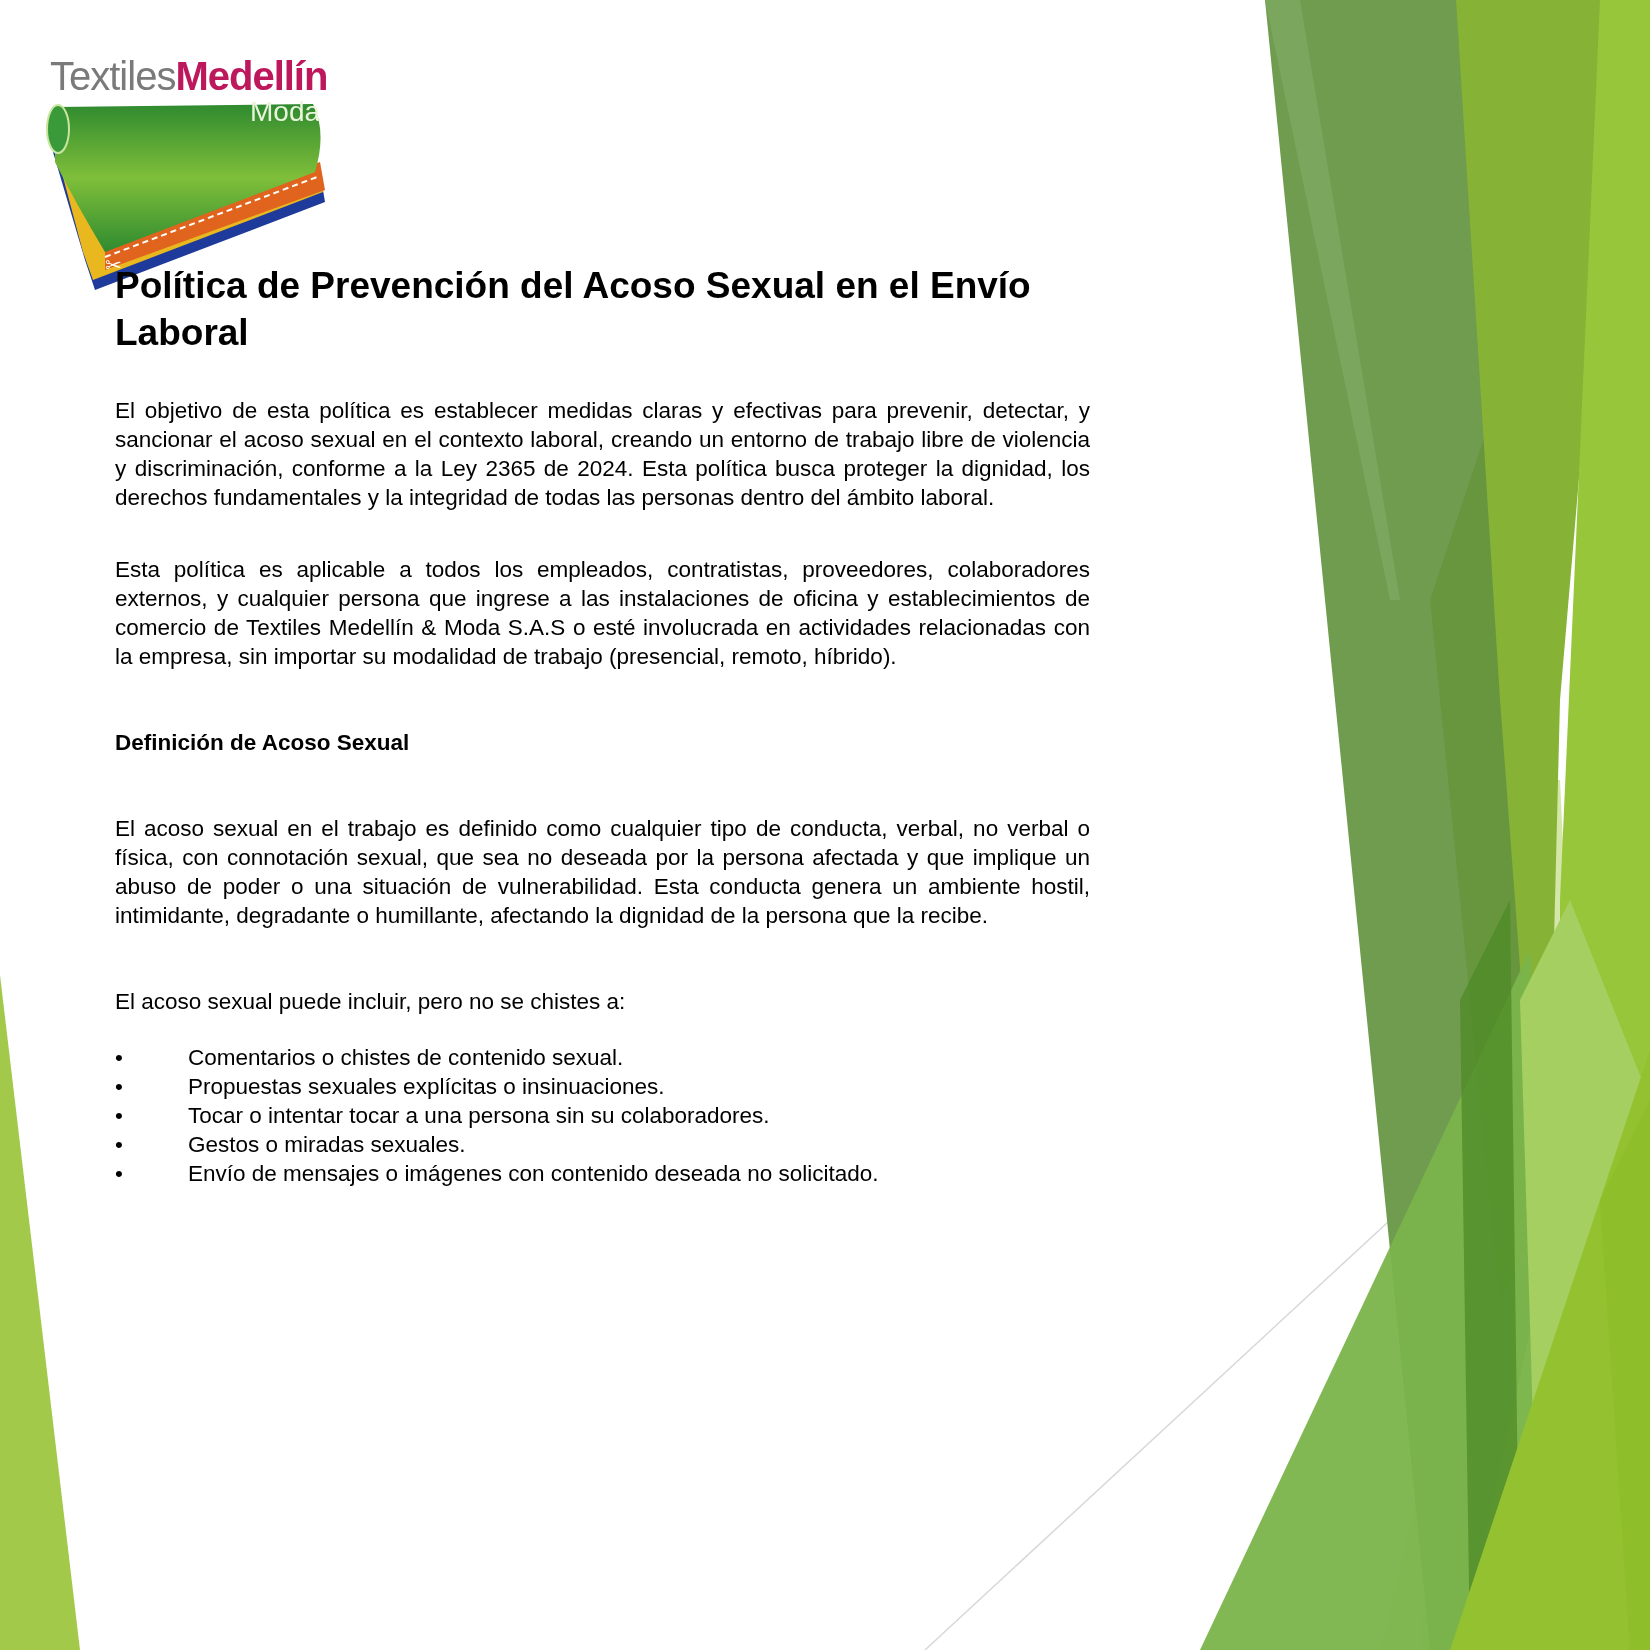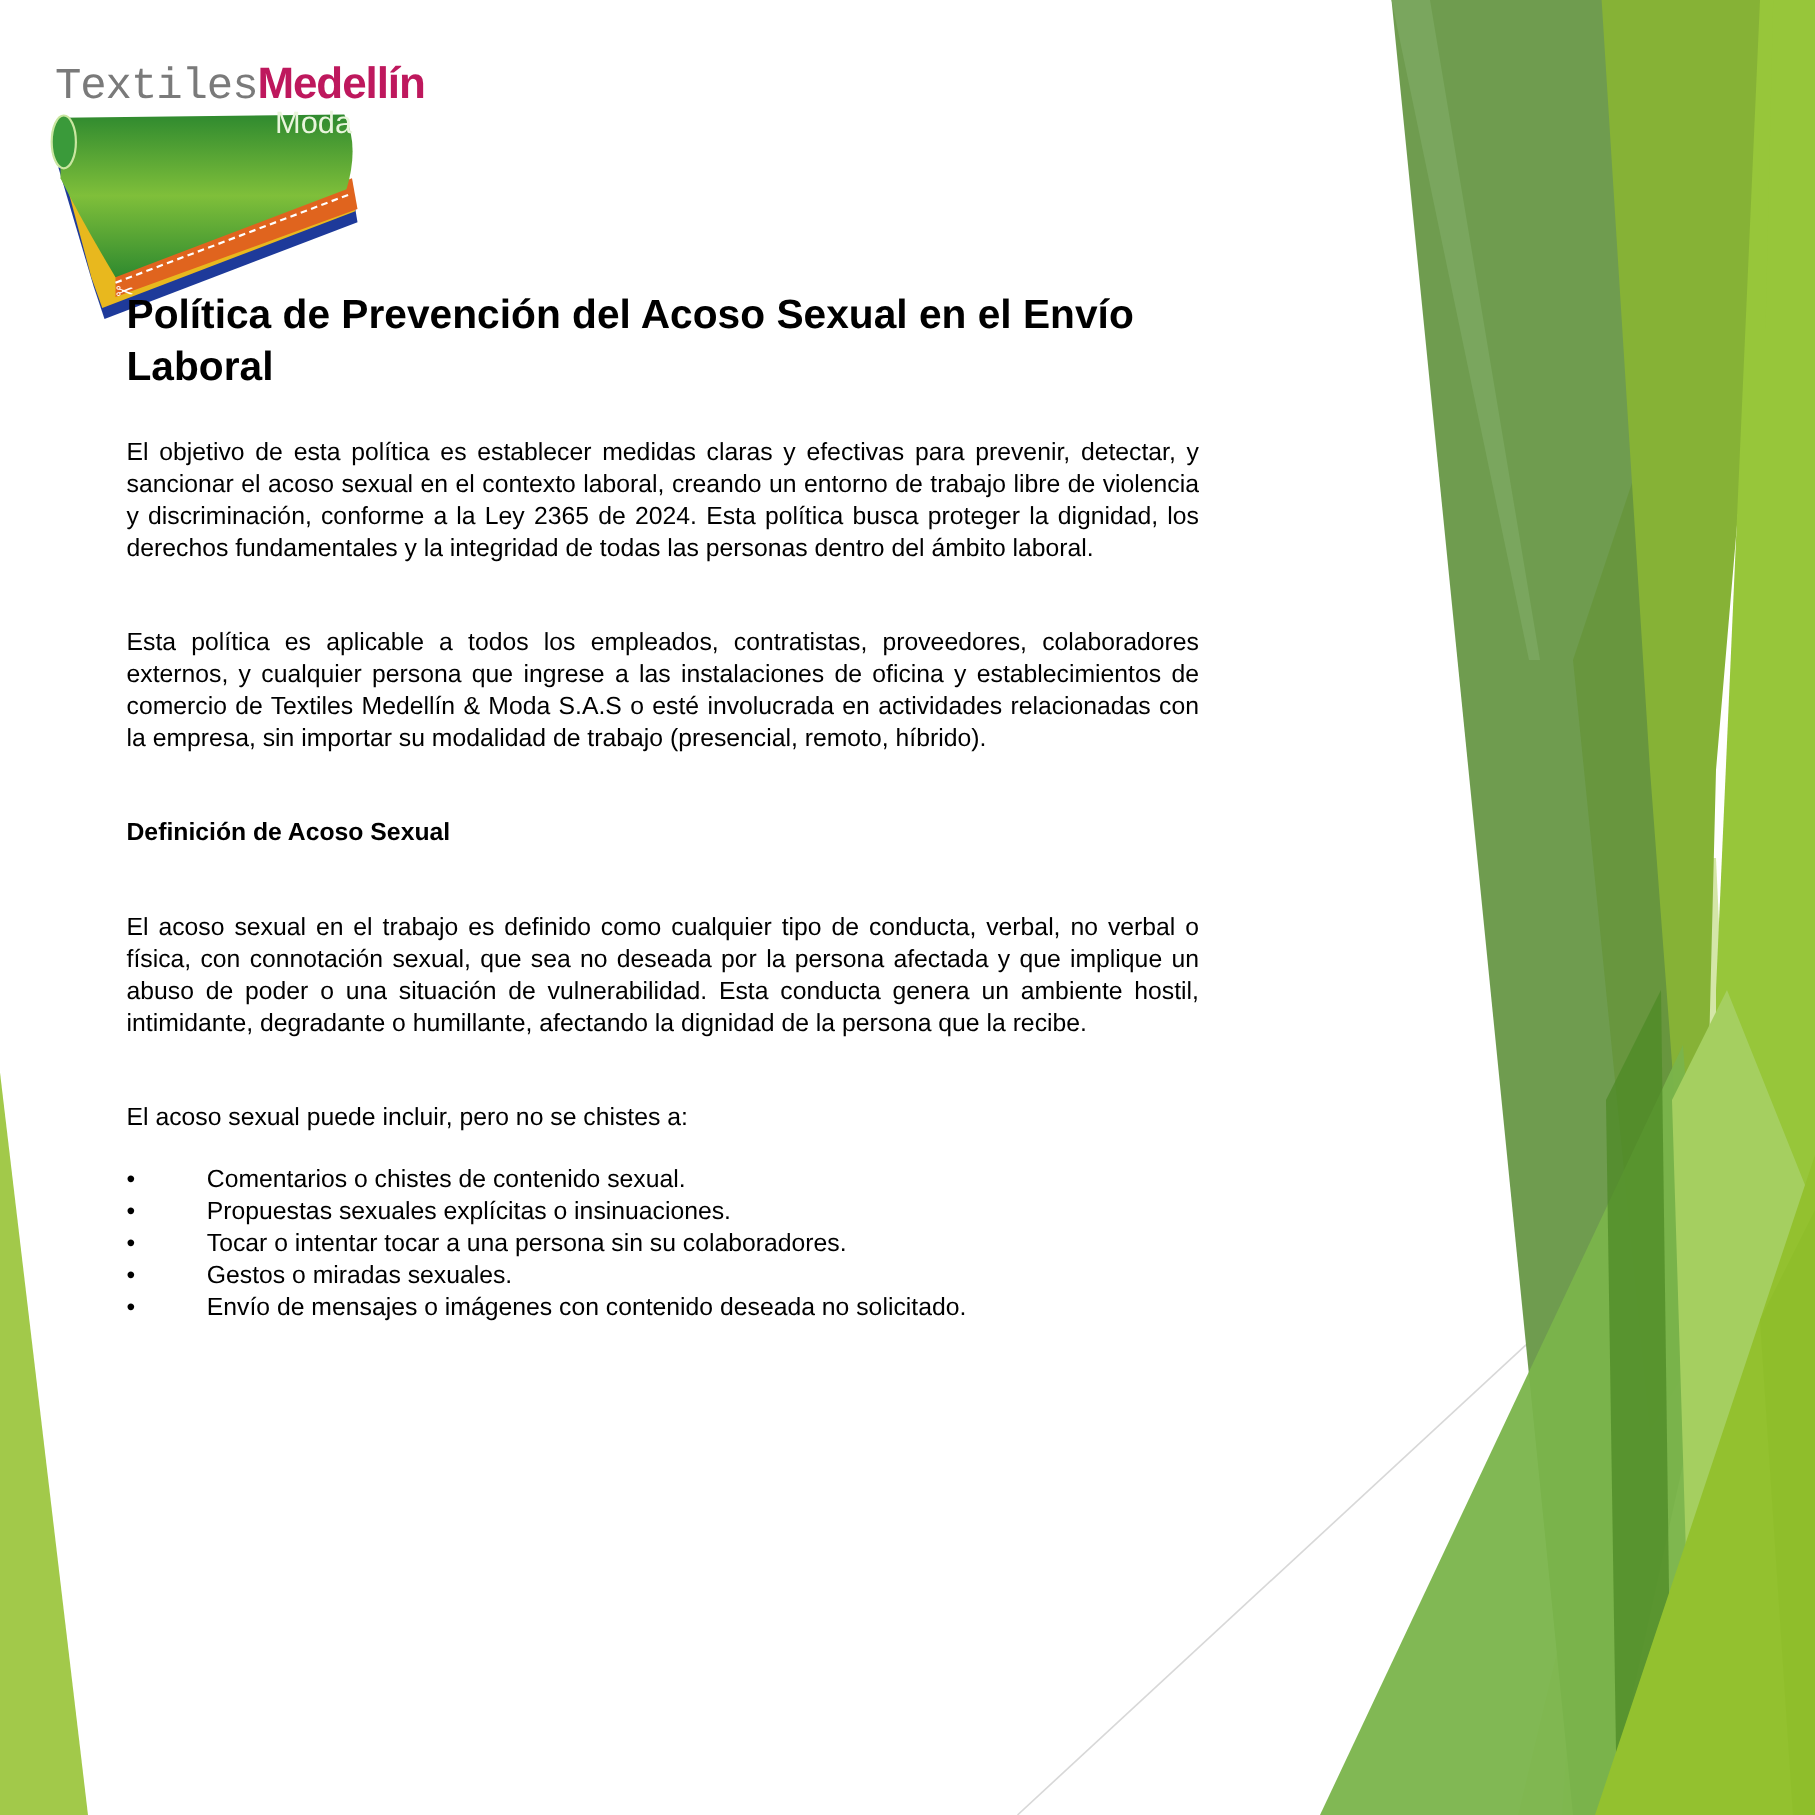--- a/index.html
+++ b/index.html
@@ -5,30 +5,30 @@
     html, body { margin: 0; padding: 0; }
     body {
       width: 1650px; height: 1650px; position: relative; overflow: hidden;
       background: #ffffff;
       font-family: "Liberation Sans", "DejaVu Sans", sans-serif;
       color: #000;
     }
     .deco { position: absolute; left: 0; top: 0; width: 1650px; height: 1650px; z-index: 0; }
     .logo { position: absolute; left: 45px; top: 52px; width: 295px; height: 210px; z-index: 2; }
     .logo-text { position: absolute; left: 5px; top: 4px; font-size: 40px; white-space: nowrap; letter-spacing: -1px; line-height: 1; }
-    .logo-text .light { color: #7a7a7a; font-weight: 400; font-family: Liberation Mono, monospace; }
+    .logo-text .light { color: #7a7a7a; font-weight: 400; }
     .logo-text .bold { color: #be185d; font-weight: 700; }
     .logo-svg { position: absolute; left: 0; top: 40px; width: 295px; height: 210px; }
     .logo-moda { position: absolute; left: 205px; top: 44px; font-size: 28px; color: #e9f5dc; font-weight: 400; letter-spacing: 0; }
 
     .content { position: absolute; left: 115px; top: 262px; width: 975px; z-index: 2; }
     h1 { margin: 0; font-size: 37px; line-height: 47px; font-weight: 700; }
     p { margin: 0; font-size: 22.5px; line-height: 29px; text-align: justify; }
     .p1 { margin-top: 40px; }
-    .p2 { margin-top: 57px; }
+    .p2 { margin-top: 43px; }
     .h2 { margin-top: 57px; font-size: 22.5px; font-weight: 700; line-height: 29px; }
     .p3 { margin-top: 57px; }
     .p4 { margin-top: 57px; text-align: left; }
     ul { list-style: none; margin: 27px 0 0 0; padding: 0; }
     li { font-size: 22.5px; line-height: 29px; position: relative; padding-left: 73px; }
     li .bullet { position: absolute; left: 0; top: 0; width: 20px; }
   </style>
 </head>
 <body>
 

